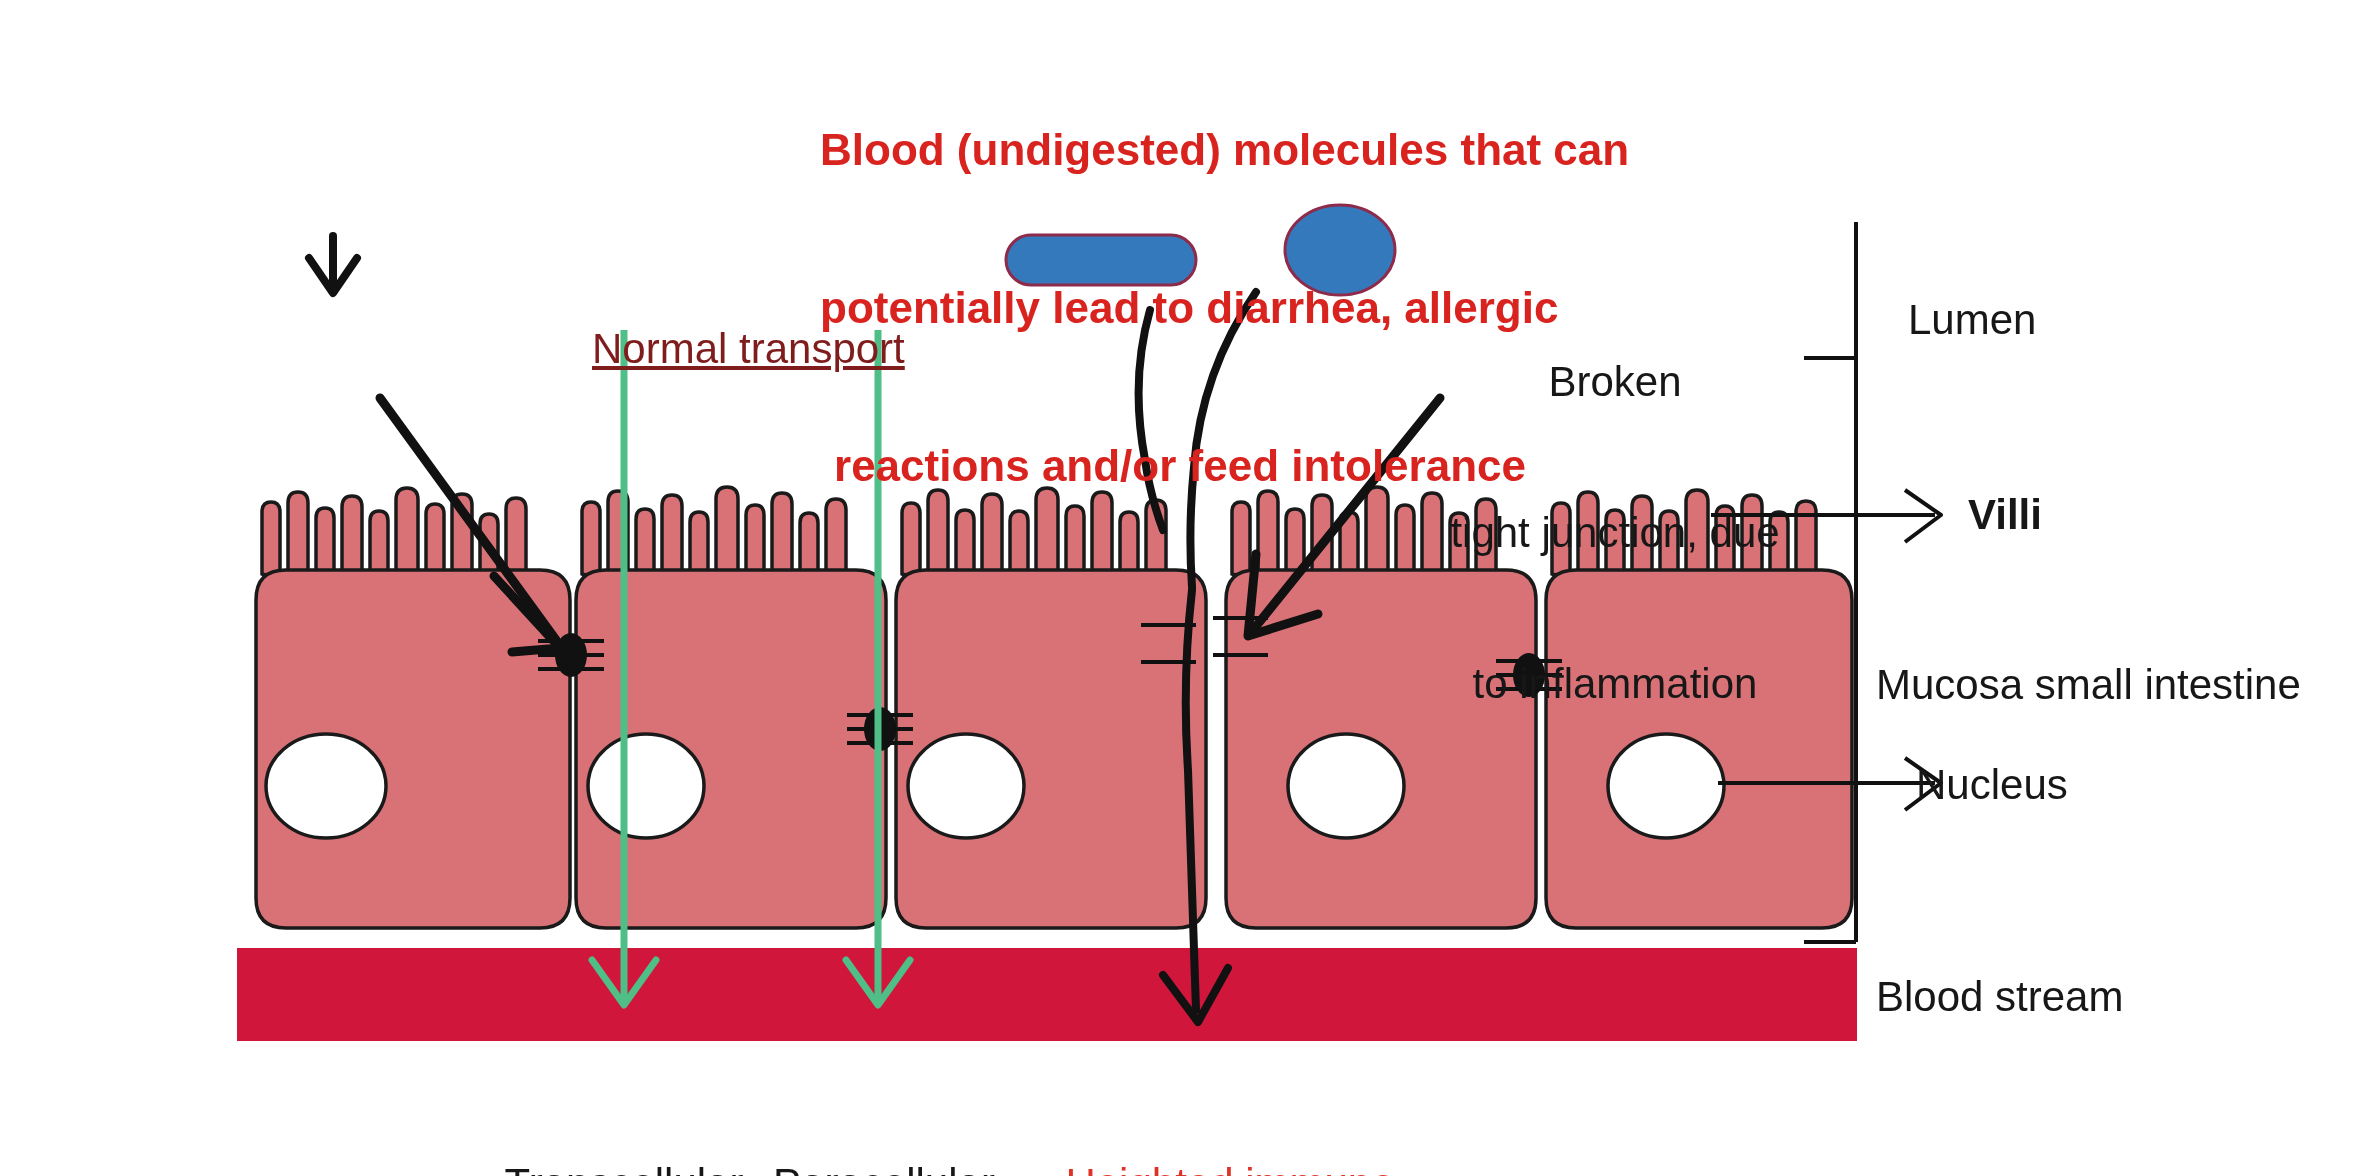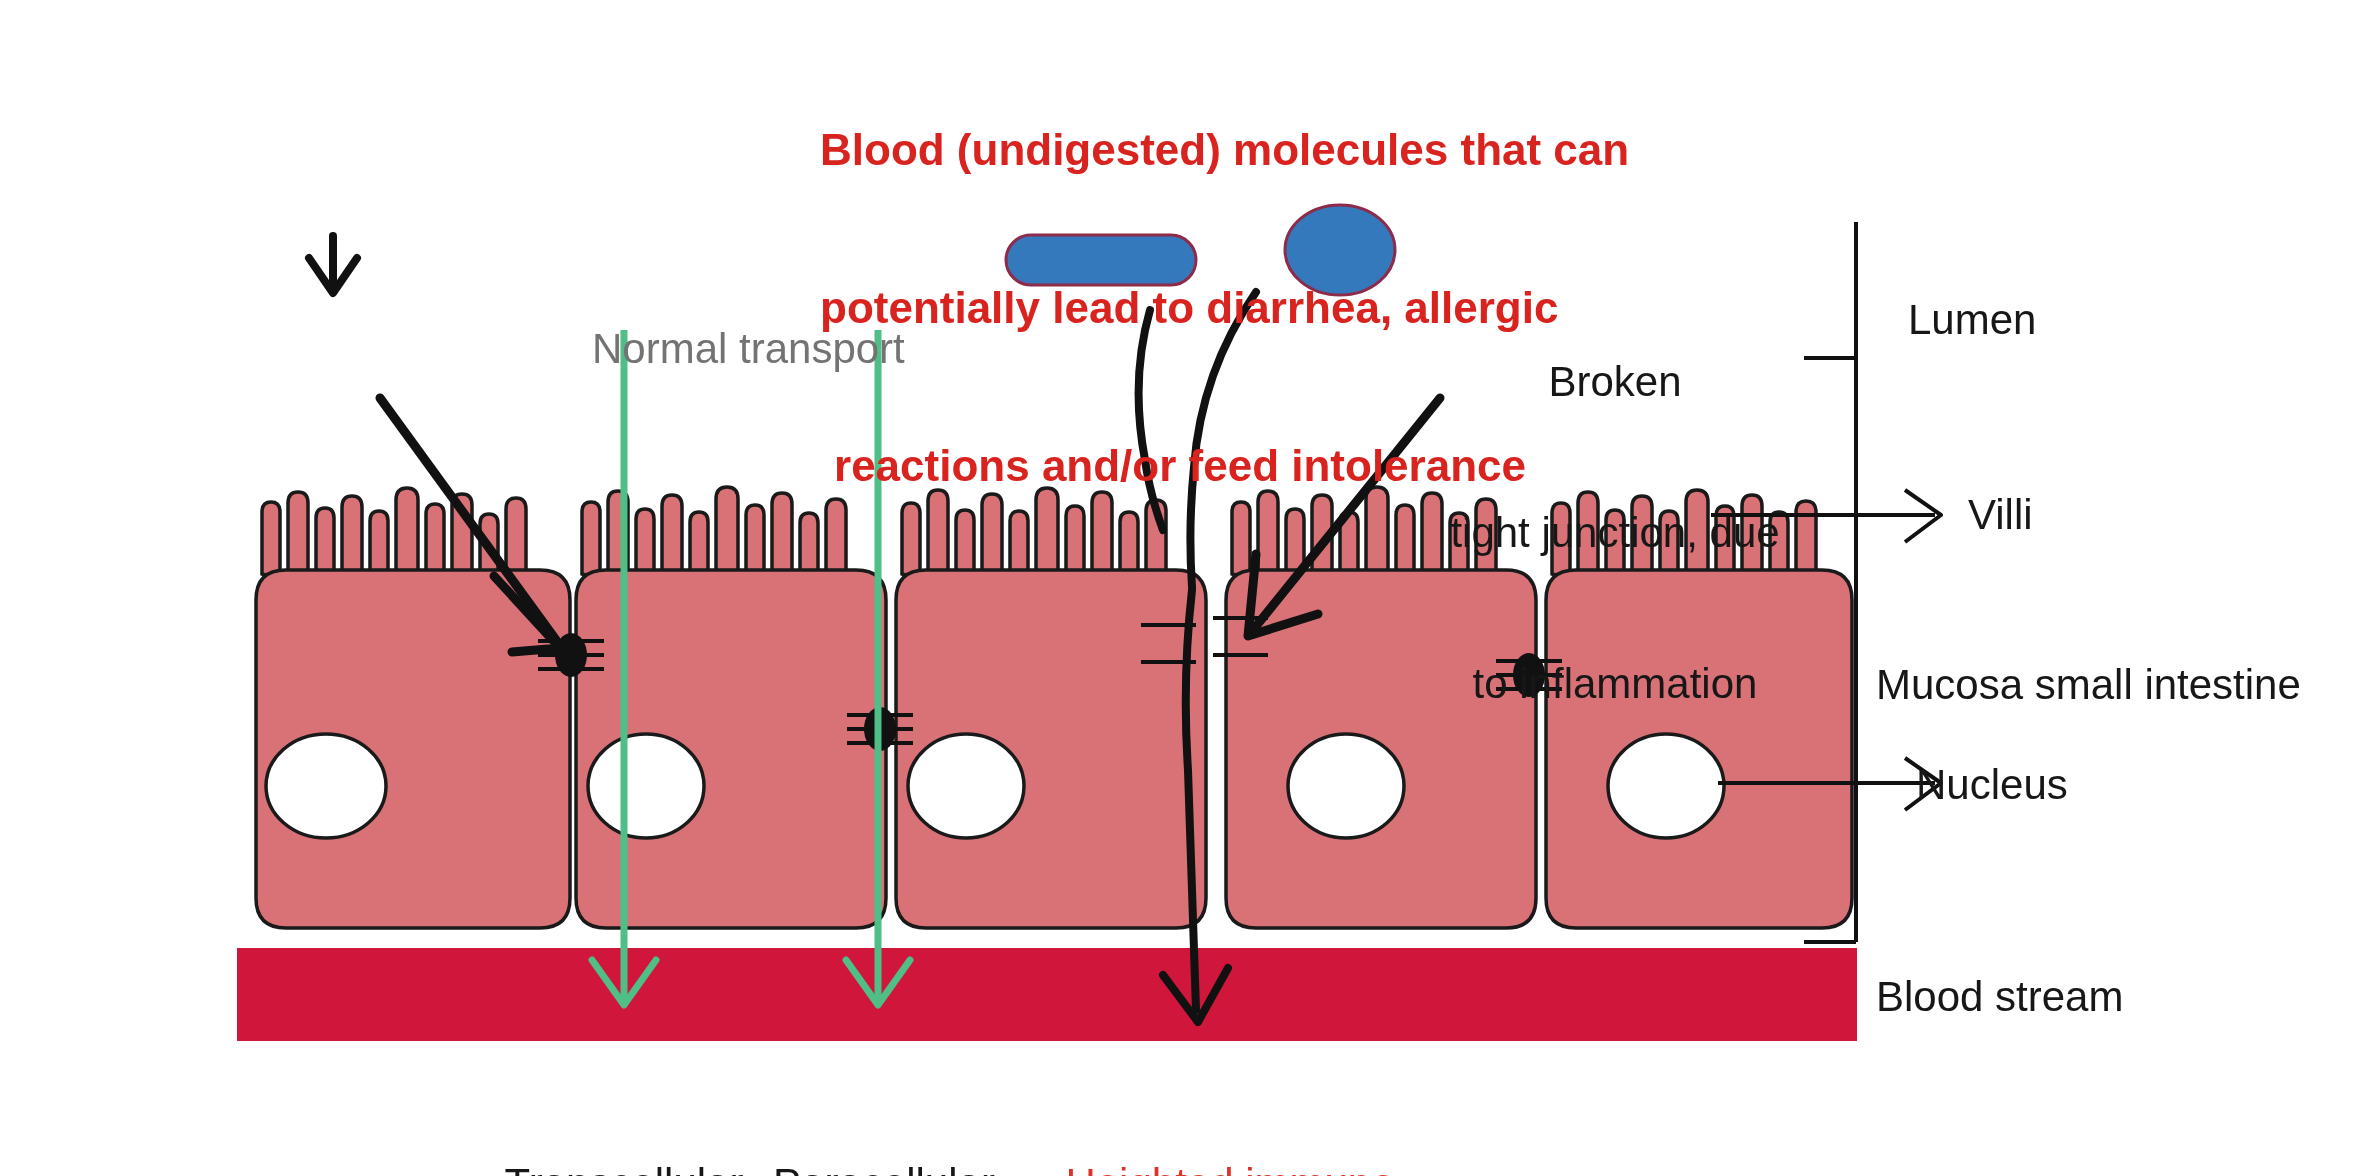--- a/index.html
+++ b/index.html
@@ -40,21 +40,22 @@
     font-size: 44px;
     color: #D8231F;
     text-align: center;
   }
   .label-black {
     font-size: 42px;
     color: #171717;
   }
   .label-green {
     font-size: 42px;
-    color: #737373;
+    color: #7f1d1d;
+    text-decoration: underline;
   }
   .label-red {
     font-size: 42px;
     color: #E03127;
   }
   .center {
     text-align: center;
   }
 </style>
 </head>
@@ -244,21 +245,21 @@
   <div class="txt label-green" style="left:592px; top:324px;">Normal transport</div>
 
   <div class="txt label-black center" style="left:1400px; top:256px; width:430px;">
     <div>Broken</div>
     <div>tight junction, due</div>
     <div>to inflammation</div>
   </div>
 
   <div class="txt label-black" style="left:1880px; top:295px;margin-left:28px;">Lumen</div>
 
-  <div class="txt label-black" style="left:1968px; top:490px;">Villi</div>
+  <div class="txt label-black" style="left:1968px; top:490px;font-weight:bold;">Villi</div>
 
   <div class="txt label-black" style="left:1876px; top:660px;text-align:right;">Mucosa small intestine</div>
 
   <div class="txt label-black" style="left:1916px; top:760px;">Nucleus</div>
 
   <div class="txt label-black" style="left:1876px; top:966px;margin-top:6px;">Blood stream</div>
 
   <div class="txt label-black center" style="left:464px; top:1058px; width:320px;">
     <div>Transcellular</div>
     

